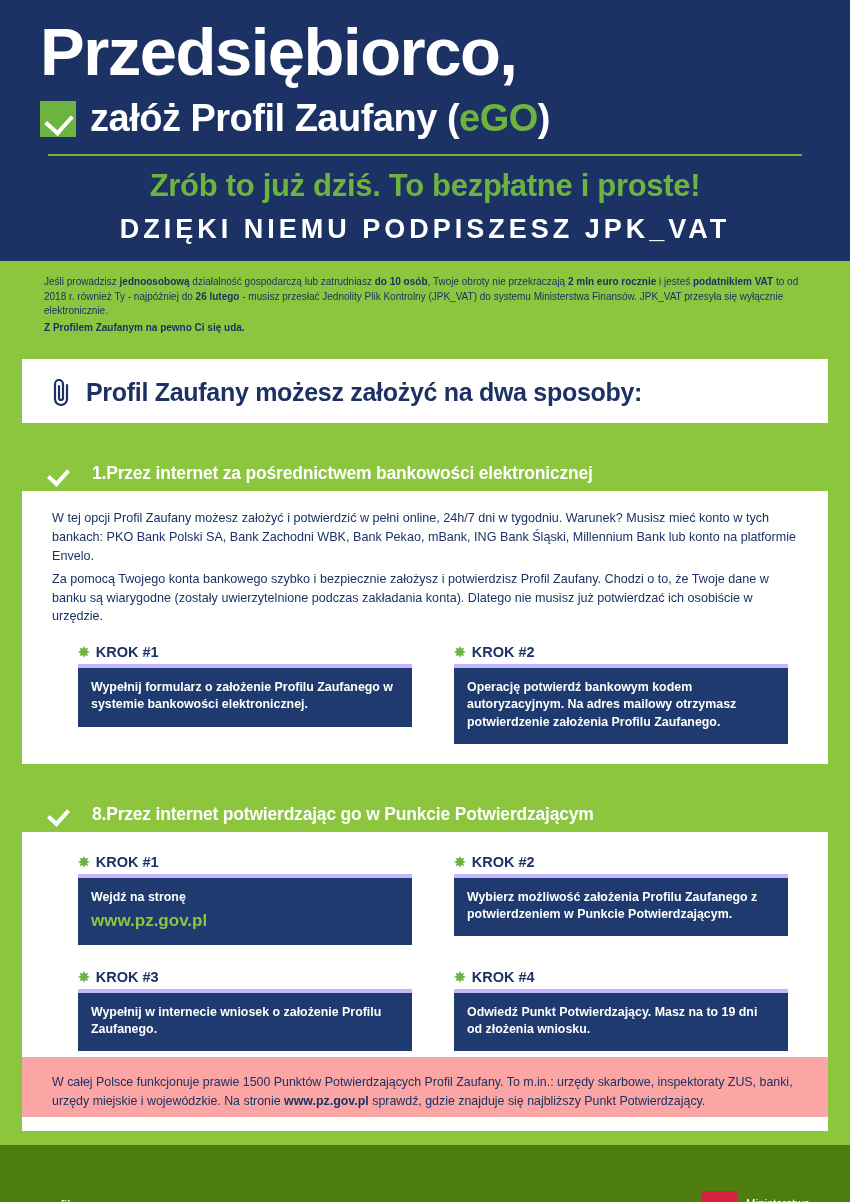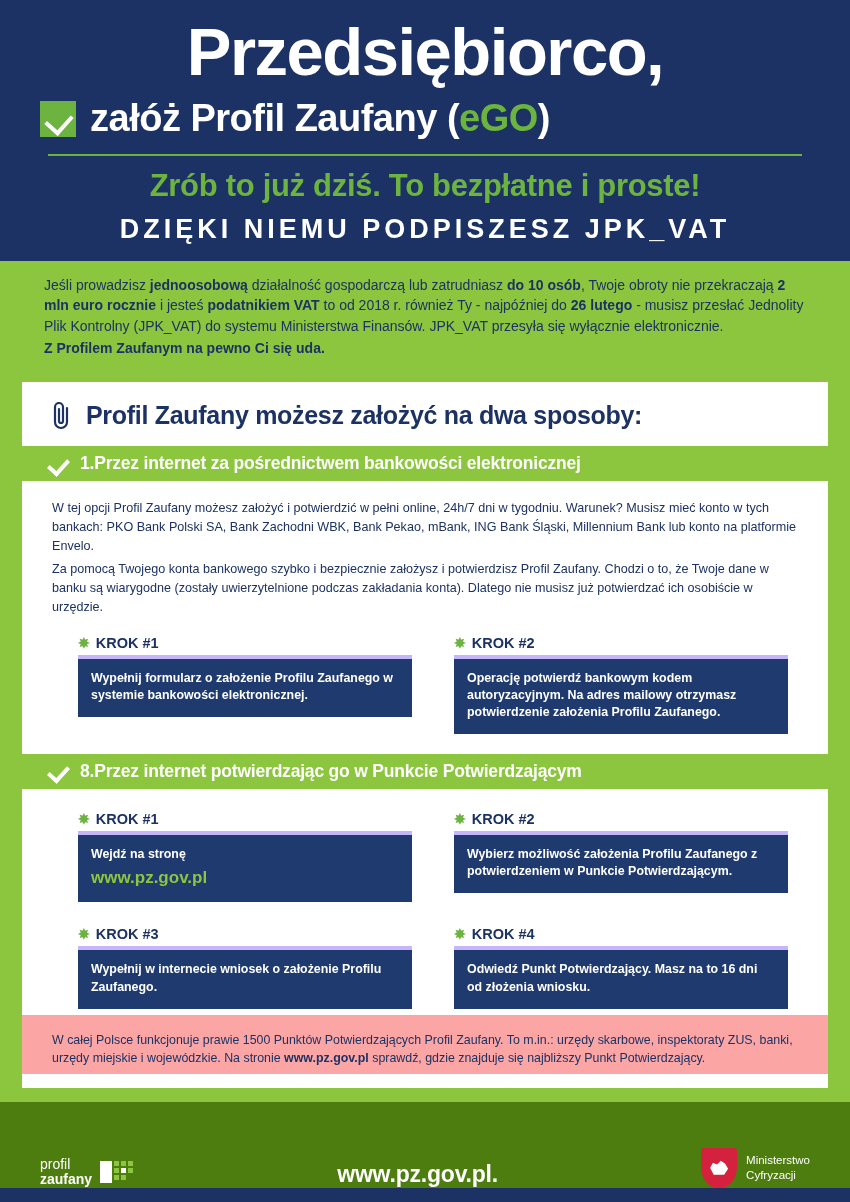--- a/index.html
+++ b/index.html
@@ -22,21 +22,20 @@
     background: #1c3264;
     padding: 18px 40px 12px 40px;
   }
   .headline {
     color: #ffffff;
     font-size: 67px;
     font-weight: bold;
     letter-spacing: -1.5px;
     line-height: 1.0;
     margin-bottom: 6px;
-    text-align: center;
   }
   .subline-row {
     display: flex;
     align-items: center;
     gap: 14px;
     margin-top: 12px;
   }
   .check-box {
     width: 36px;
     height: 36px;
@@ -83,21 +82,21 @@
     letter-spacing: 4px;
     margin-top: 10px;
     margin-bottom: 4px;
   }
 
   
   .intro {
     background: #8cc63f;
     padding: 14px 44px 12px 44px;
     color: #1c3264;
-    font-size: 14px;
+    font-size: 10px;
     line-height: 1.45;
   }
   .intro b { font-weight: bold; }
 
   
   .body-area {
     background: #8cc63f;
     padding: 12px 22px 4px 22px;
   }
   .white-card {
@@ -115,26 +114,27 @@
   }
   .clip-icon {
     width: 26px;
     height: 30px;
     flex: 0 0 auto;
   }
 
   .section-head {
     display: flex;
     align-items: center;
-    gap: 12px;
+    gap: 24px;
     padding: 7px 22px 7px 26px;
     color: #ffffff;
     font-size: 17.5px;
     font-weight: bold;
     letter-spacing: -0.2px;
+    margin-top: 33px;
   }
   .section-head .tick {
     display: inline-block;
     width: 20px;
     height: 20px;
     position: relative;
     flex: 0 0 auto;
   }
   .section-head .tick::after {
     content: "";
@@ -368,21 +368,21 @@
           <div class="step-box">
             <span>Wypełnij w internecie wniosek o założenie Profilu Zaufanego.</span>
           </div>
         </div>
         <div>
           <div class="step-label">
             <span class="gear">✸</span>
             <span>KROK #4</span>
           </div>
           <div class="step-box">
-            <span>Odwiedź Punkt Potwierdzający. Masz na to 16 dni od złożenia wniosku.</span>
+            <span>Odwiedź Punkt Potwierdzający. Masz na to 19 dni od złożenia wniosku.</span>
           </div>
         </div>
       </div>
     </div>
 
     <div class="footnote">
       <span>W całej Polsce funkcjonuje prawie 1500 Punktów Potwierdzających Profil Zaufany. To m.in.: urzędy skarbowe, inspektoraty ZUS, banki, urzędy miejskie i wojewódzkie. Na stronie </span><b>www.pz.gov.pl</b><span> sprawdź, gdzie znajduje się najbliższy Punkt Potwierdzający.</span>
     </div>
     <div style="height:14px; background:#ffffff;"></div>
     <div style="height:10px;"></div>

